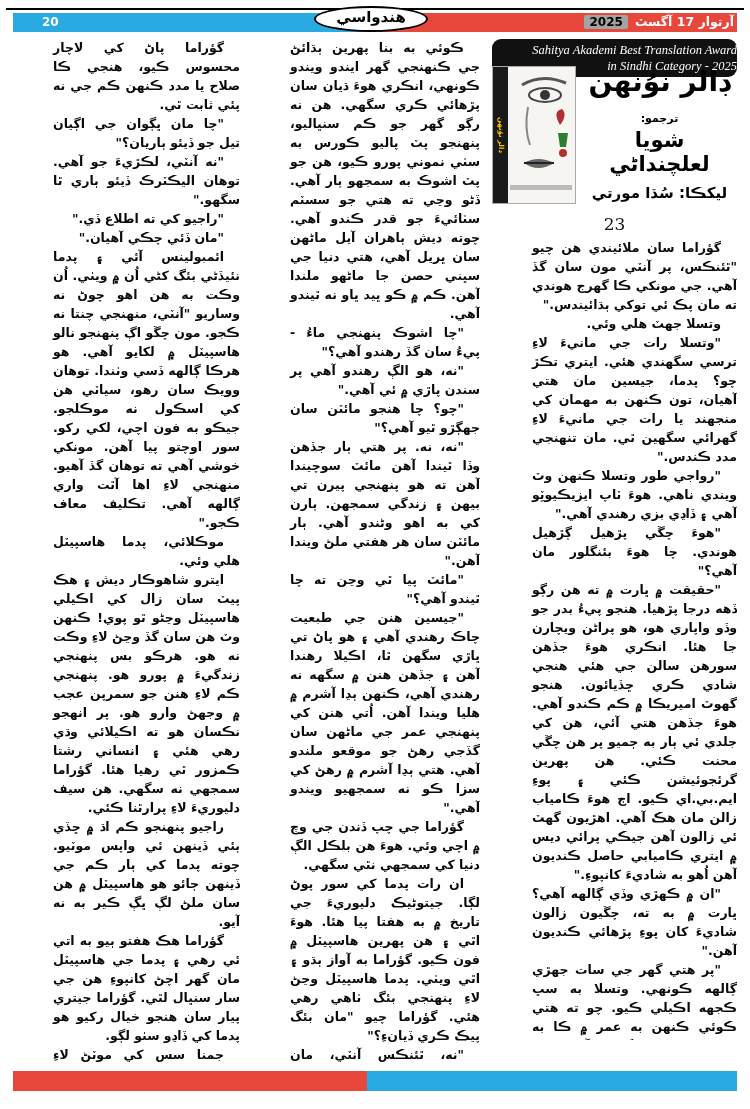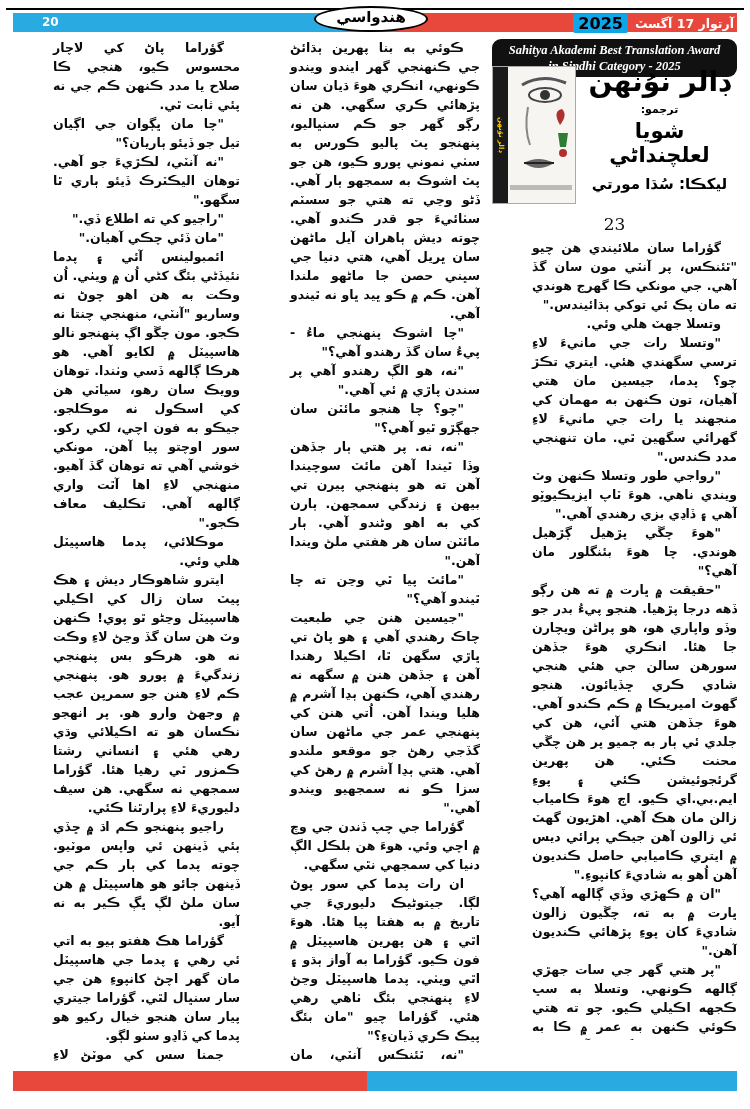--- a/index.html
+++ b/index.html
@@ -8,35 +8,35 @@
   .rule { position:absolute; left:6px; top:8px; width:738px; height:2px; background:#000; }
   .band-blue { position:absolute; left:13px; top:13px; width:352px; height:19px; background:#29abe2; }
   .band-red  { position:absolute; left:365px; top:13px; width:372px; height:19px; background:#e8473c; }
   .page-num { position:absolute; left:42px; top:15px; color:#fff; font-weight:bold; font-size:12px; }
   .masthead-oval { position:absolute; left:314px; top:6px; width:114px; height:26px;
     background:#fff; border:2px solid #000; border-radius:50%;
     display:flex; justify-content:center; z-index:3; }
   .masthead-oval span { font-size:15px; font-weight:bold; direction:rtl; }
   .date-wrap { position:absolute; right:16px; top:14px; direction:rtl;
     display:flex; align-items:center; gap:7px; color:#fff; font-weight:bold; font-size:12.5px; }
-  .year-badge { background:#0ea5e9; color:#000; padding:0 5px; border-radius:2px;
-    font-size:16px; font-weight:bold; }
+  .year-badge { background:#a3a3a3; color:#000; padding:0 5px; border-radius:2px;
+    font-size:12px; font-weight:bold; }
 
   
   .award-box { position:absolute; left:492px; top:39px; width:245px; height:38px;
-    background:#111; border-radius:9px; color:#fff; text-align:center;
-    font-family:"Liberation Serif", serif; font-style:italic; font-weight:bold;
+    background:#111; border-radius:9px; color:#fff; text-align:right;
+    font-family:"Liberation Serif", serif; font-style:italic; font-weight:normal;
     font-size:12.5px; line-height:16px; padding-top:3px; }
 
   
   .promo { position:absolute; left:492px; top:66px; width:245px; direction:rtl;
     display:flex; gap:6px; }
   .promo-text { flex:1; text-align:center; direction:rtl; }
   .promo-title { font-size:28px; font-weight:bold; line-height:32px; }
-  .promo-label { font-size:11px; font-weight:bold; margin-top:5px; }
+  .promo-label { font-size:11px; font-weight:bold; margin-top:14px; }
   .promo-translator { font-size:21px; font-weight:bold; margin-top:3px; }
   .promo-author { font-size:15px; font-weight:bold; margin-top:8px; }
   .cover { width:84px; height:138px; background:#f7f5f1; border:1px solid #aaa;
     position:relative; overflow:hidden; flex:0 0 auto; }
   .spine { position:absolute; left:0; top:0; width:15px; height:100%; background:#1a1a1a;
     color:#f5c400; writing-mode:vertical-rl; font-size:7px; font-weight:bold;
     text-align:center; line-height:15px; direction:rtl; }
   .chapter-num { position:absolute; left:492px; top:214px; width:245px; text-align:center;
     font-family:"DejaVu Serif", serif; font-size:17px; color:#111; }
 

